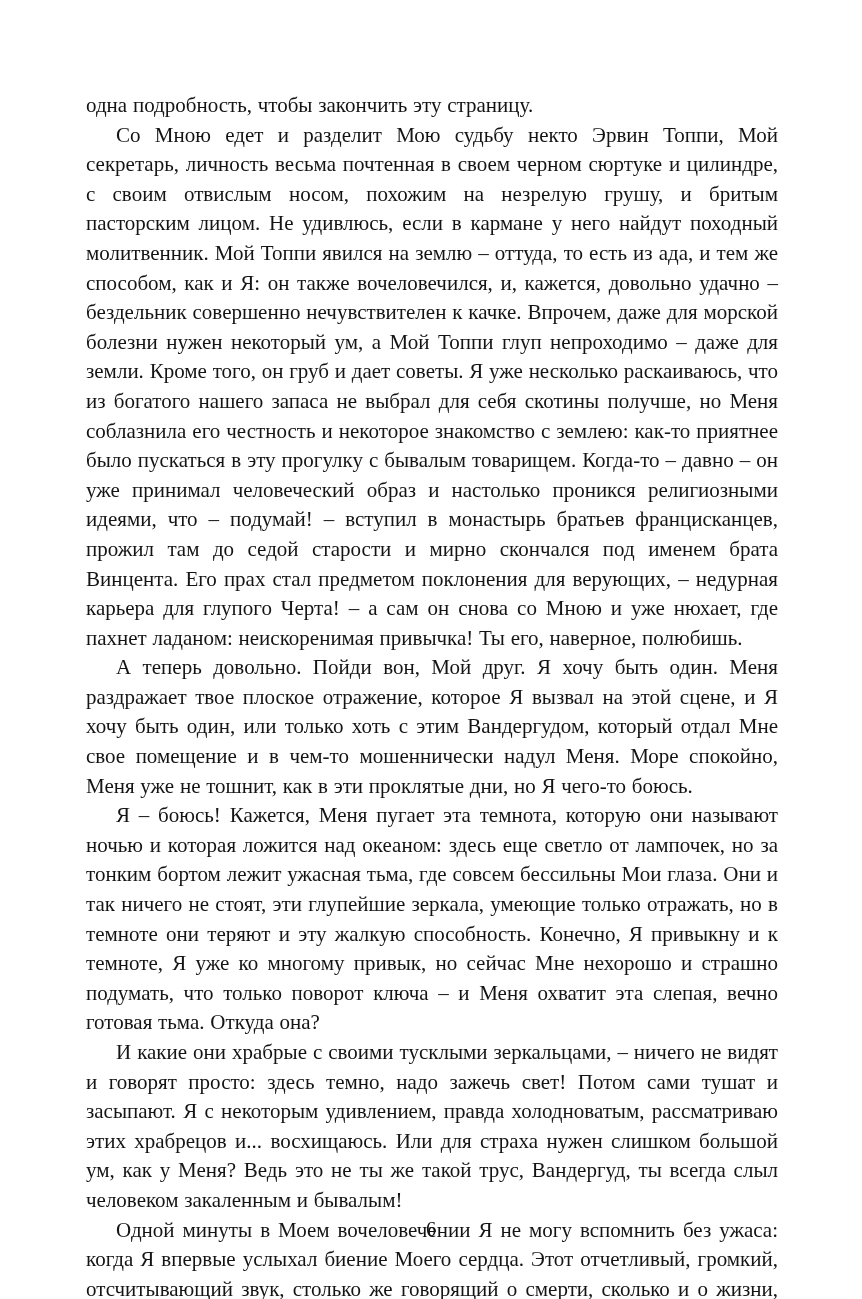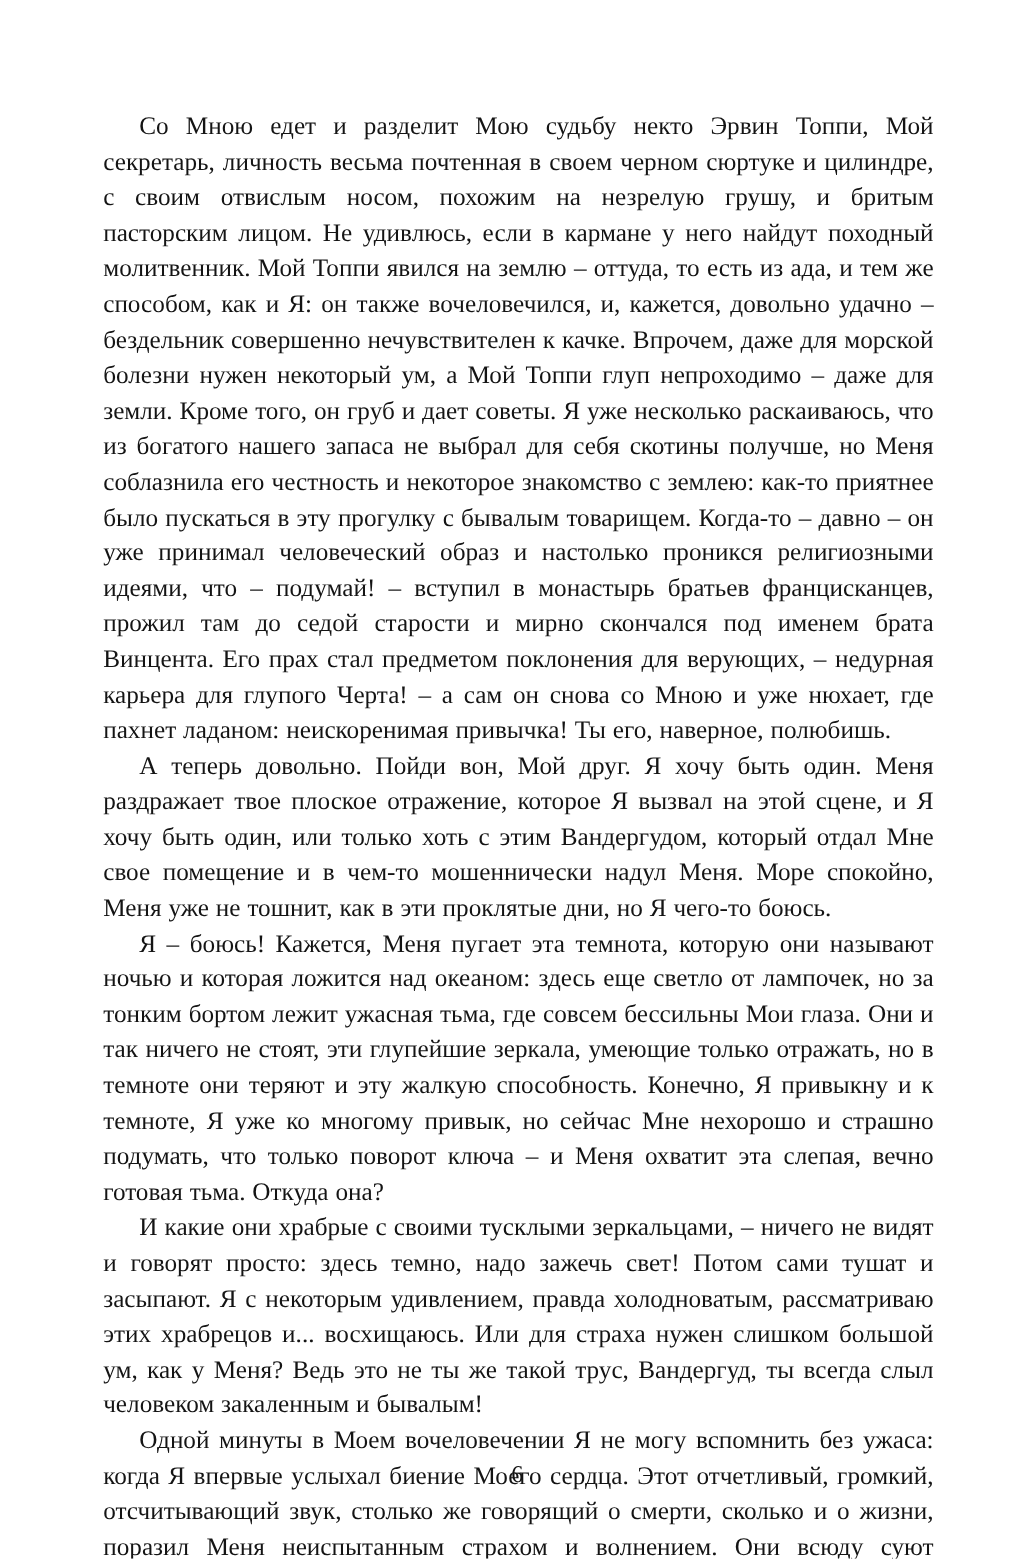--- a/index.html
+++ b/index.html
@@ -40,20 +40,21 @@
     text-align: center;
     font-size: 20px;
     color: #141414;
   }
 </style>
 </head>
 <body>
 
 <main class="page">
   <div class="text-block">
+    <p class="no-indent">одна подробность, чтобы закончить эту страницу.</p>
     <p>Со Мною едет и разделит Мою судьбу некто Эрвин Топпи, Мой секретарь, личность весьма почтенная в своем черном сюртуке и цилиндре, с своим отвислым носом, похожим на незрелую грушу, и бритым пасторским лицом. Не удивлюсь, если в кармане у него найдут походный молитвенник. Мой Топпи явился на землю – оттуда, то есть из ада, и тем же способом, как и Я: он также вочеловечился, и, кажется, довольно удачно – бездельник совершенно нечувствителен к качке. Впрочем, даже для морской болезни нужен некоторый ум, а Мой Топпи глуп непроходимо – даже для земли. Кроме того, он груб и дает советы. Я уже несколько раскаиваюсь, что из богатого нашего запаса не выбрал для себя скотины получше, но Меня соблазнила его честность и некоторое знакомство с землею: как-то приятнее было пускаться в эту прогулку с бывалым товарищем. Когда-то – давно – он уже принимал человеческий образ и настолько проникся религиозными идеями, что – подумай! – вступил в монастырь братьев францисканцев, прожил там до седой старости и мирно скончался под именем брата Винцента. Его прах стал предметом поклонения для верующих, – недурная карьера для глупого Черта! – а сам он снова со Мною и уже нюхает, где пахнет ладаном: неискоренимая привычка! Ты его, наверное, полюбишь.</p>
     <p>А теперь довольно. Пойди вон, Мой друг. Я хочу быть один. Меня раздражает твое плоское отражение, которое Я вызвал на этой сцене, и Я хочу быть один, или только хоть с этим Вандергудом, который отдал Мне свое помещение и в чем-то мошеннически надул Меня. Море спокойно, Меня уже не тошнит, как в эти проклятые дни, но Я чего-то боюсь.</p>
     <p>Я – боюсь! Кажется, Меня пугает эта темнота, которую они называют ночью и которая ложится над океаном: здесь еще светло от лампочек, но за тонким бортом лежит ужасная тьма, где совсем бессильны Мои глаза. Они и так ничего не стоят, эти глупейшие зеркала, умеющие только отражать, но в темноте они теряют и эту жалкую способность. Конечно, Я привыкну и к темноте, Я уже ко многому привык, но сейчас Мне нехорошо и страшно подумать, что только поворот ключа – и Меня охватит эта слепая, вечно готовая тьма. Откуда она?</p>
     <p>И какие они храбрые с своими тусклыми зеркальцами, – ничего не видят и говорят просто: здесь темно, надо зажечь свет! Потом сами тушат и засыпают. Я с некоторым удивлением, правда холодноватым, рассматриваю этих храбрецов и... восхищаюсь. Или для страха нужен слишком большой ум, как у Меня? Ведь это не ты же такой трус, Вандергуд, ты всегда слыл человеком закаленным и бывалым!</p>
     <p>Одной минуты в Моем вочеловечении Я не могу вспомнить без ужаса: когда Я впервые услыхал биение Моего сердца. Этот отчетливый, громкий, отсчитывающий звук, столько же говорящий о смерти, сколько и о жизни, поразил Меня неиспытанным страхом и волнением. Они всюду суют счетчики, но как могут они носить в своей груди этот счетчик, с быстротою фокусника спроваживающий секунды жизни?</p>
 
   </div>
   <div class="page-number">6</div>
 </main>
 

